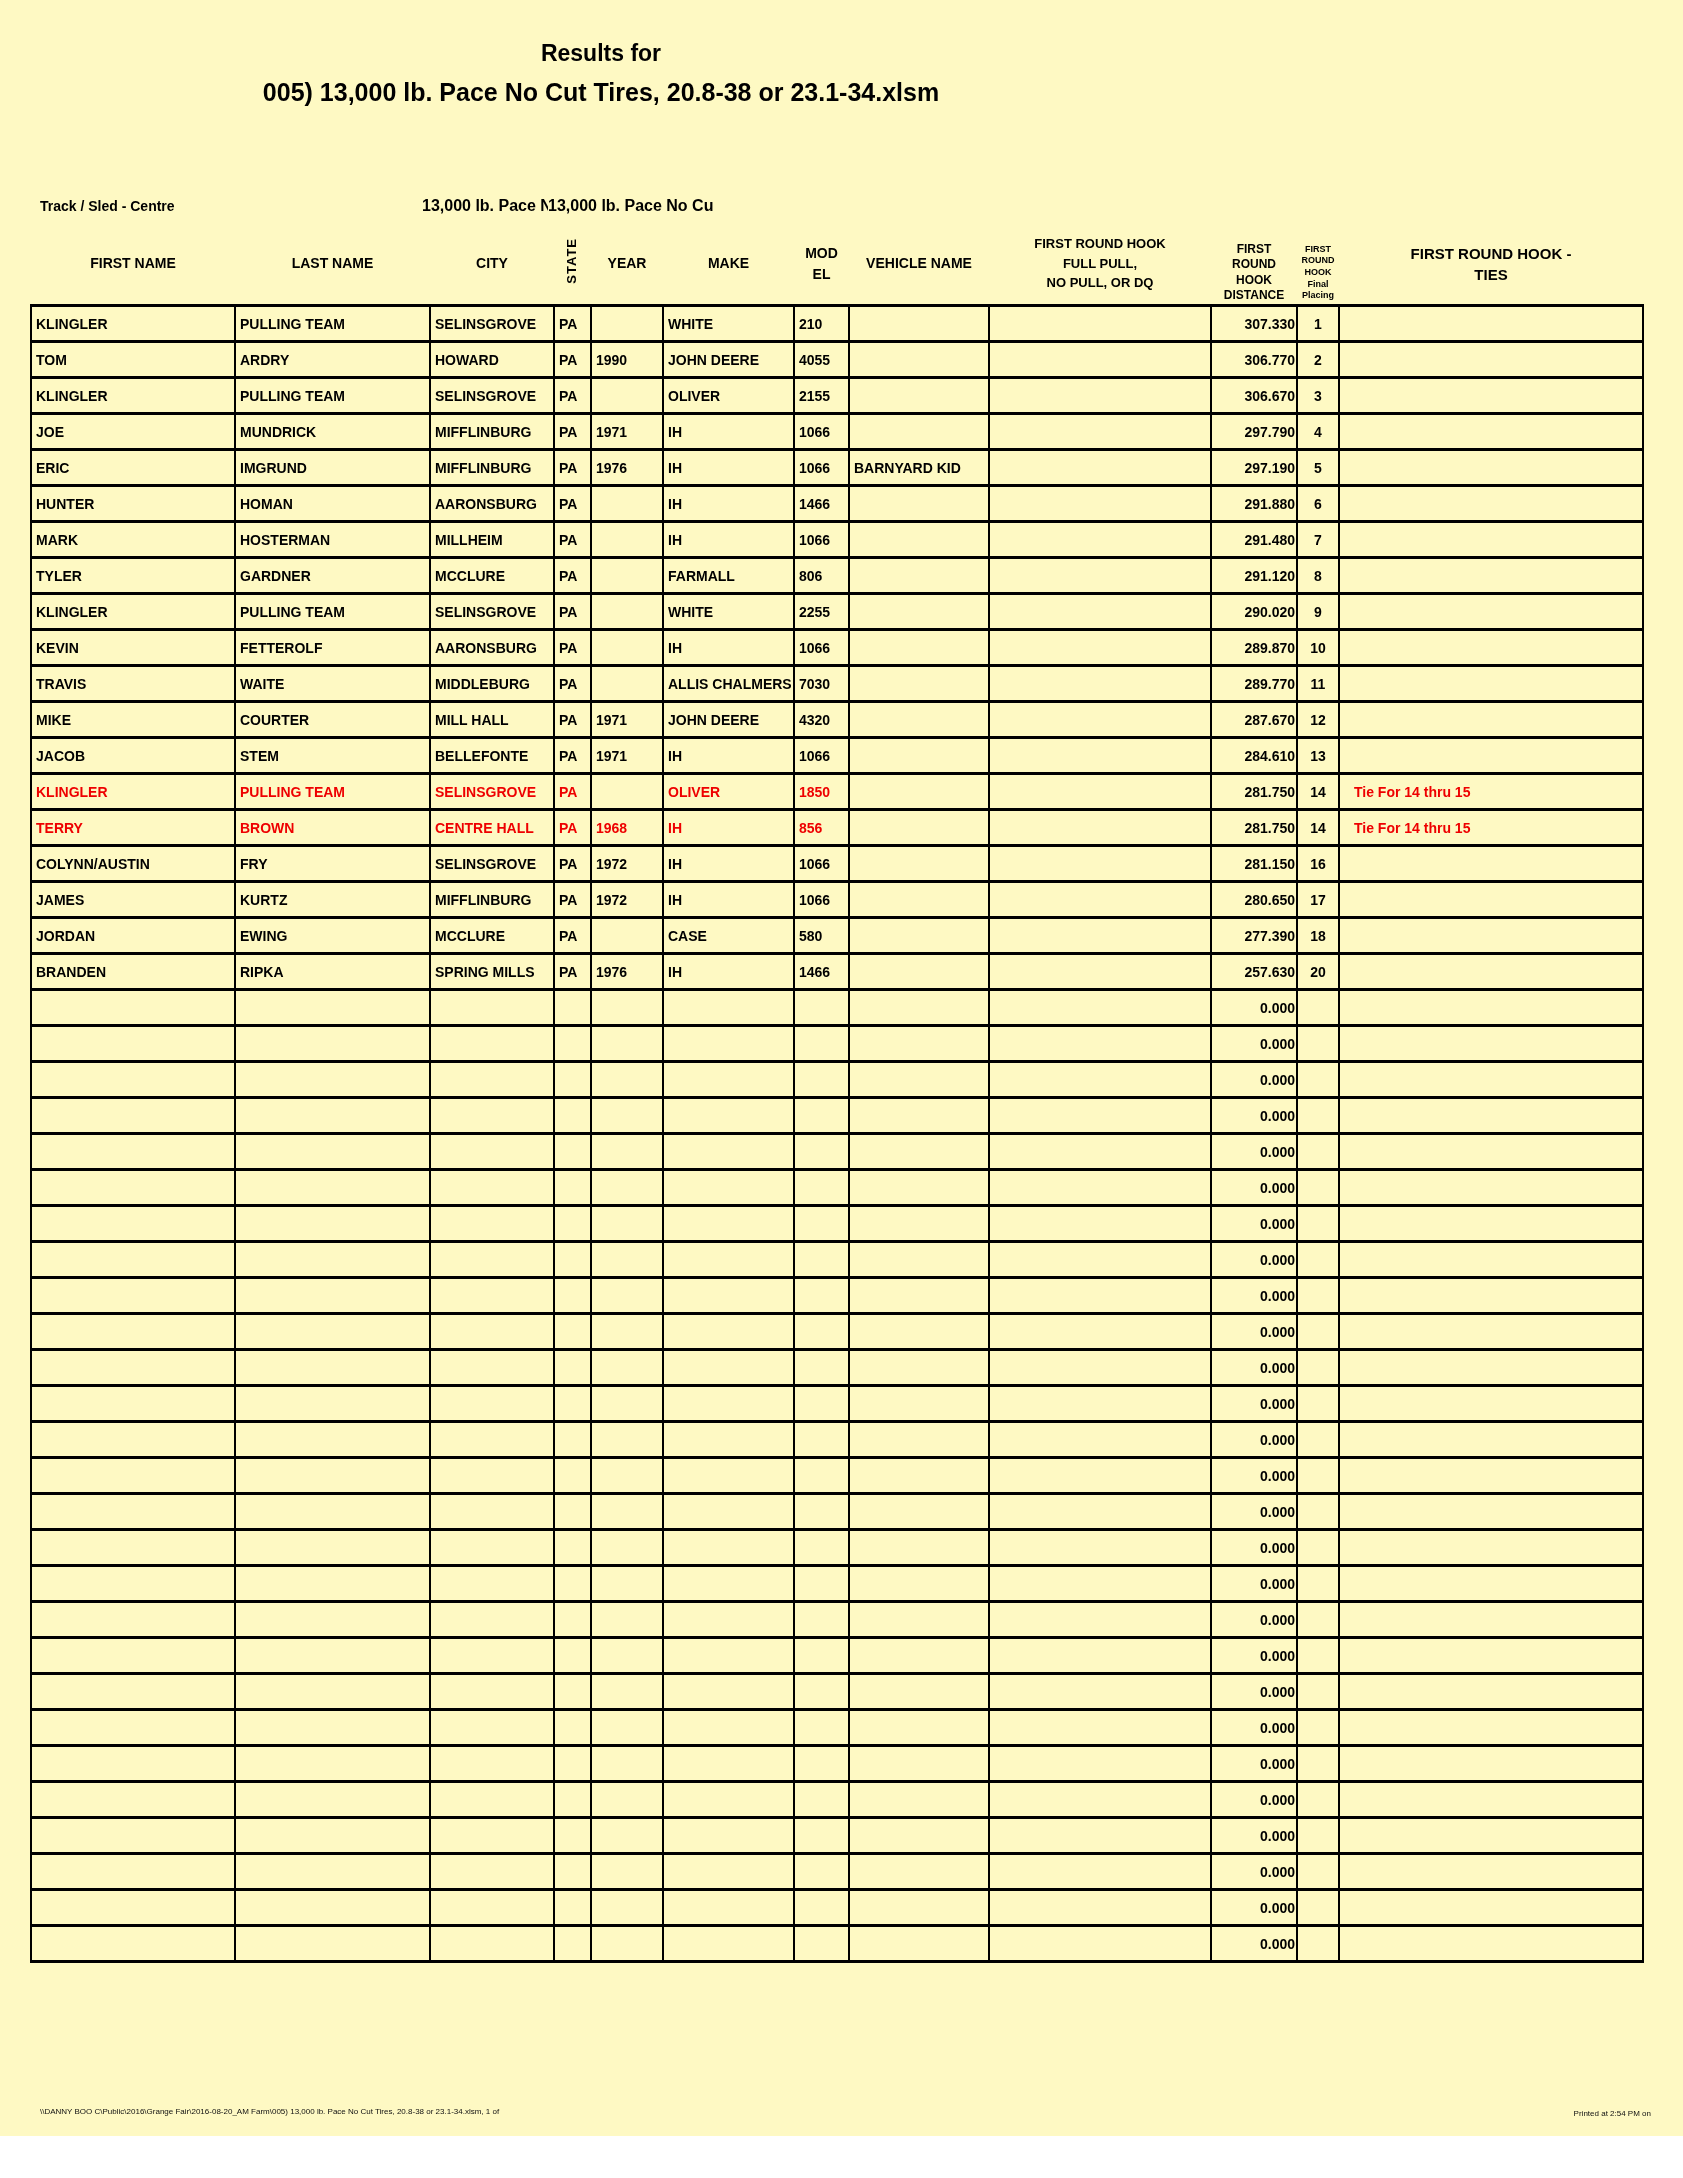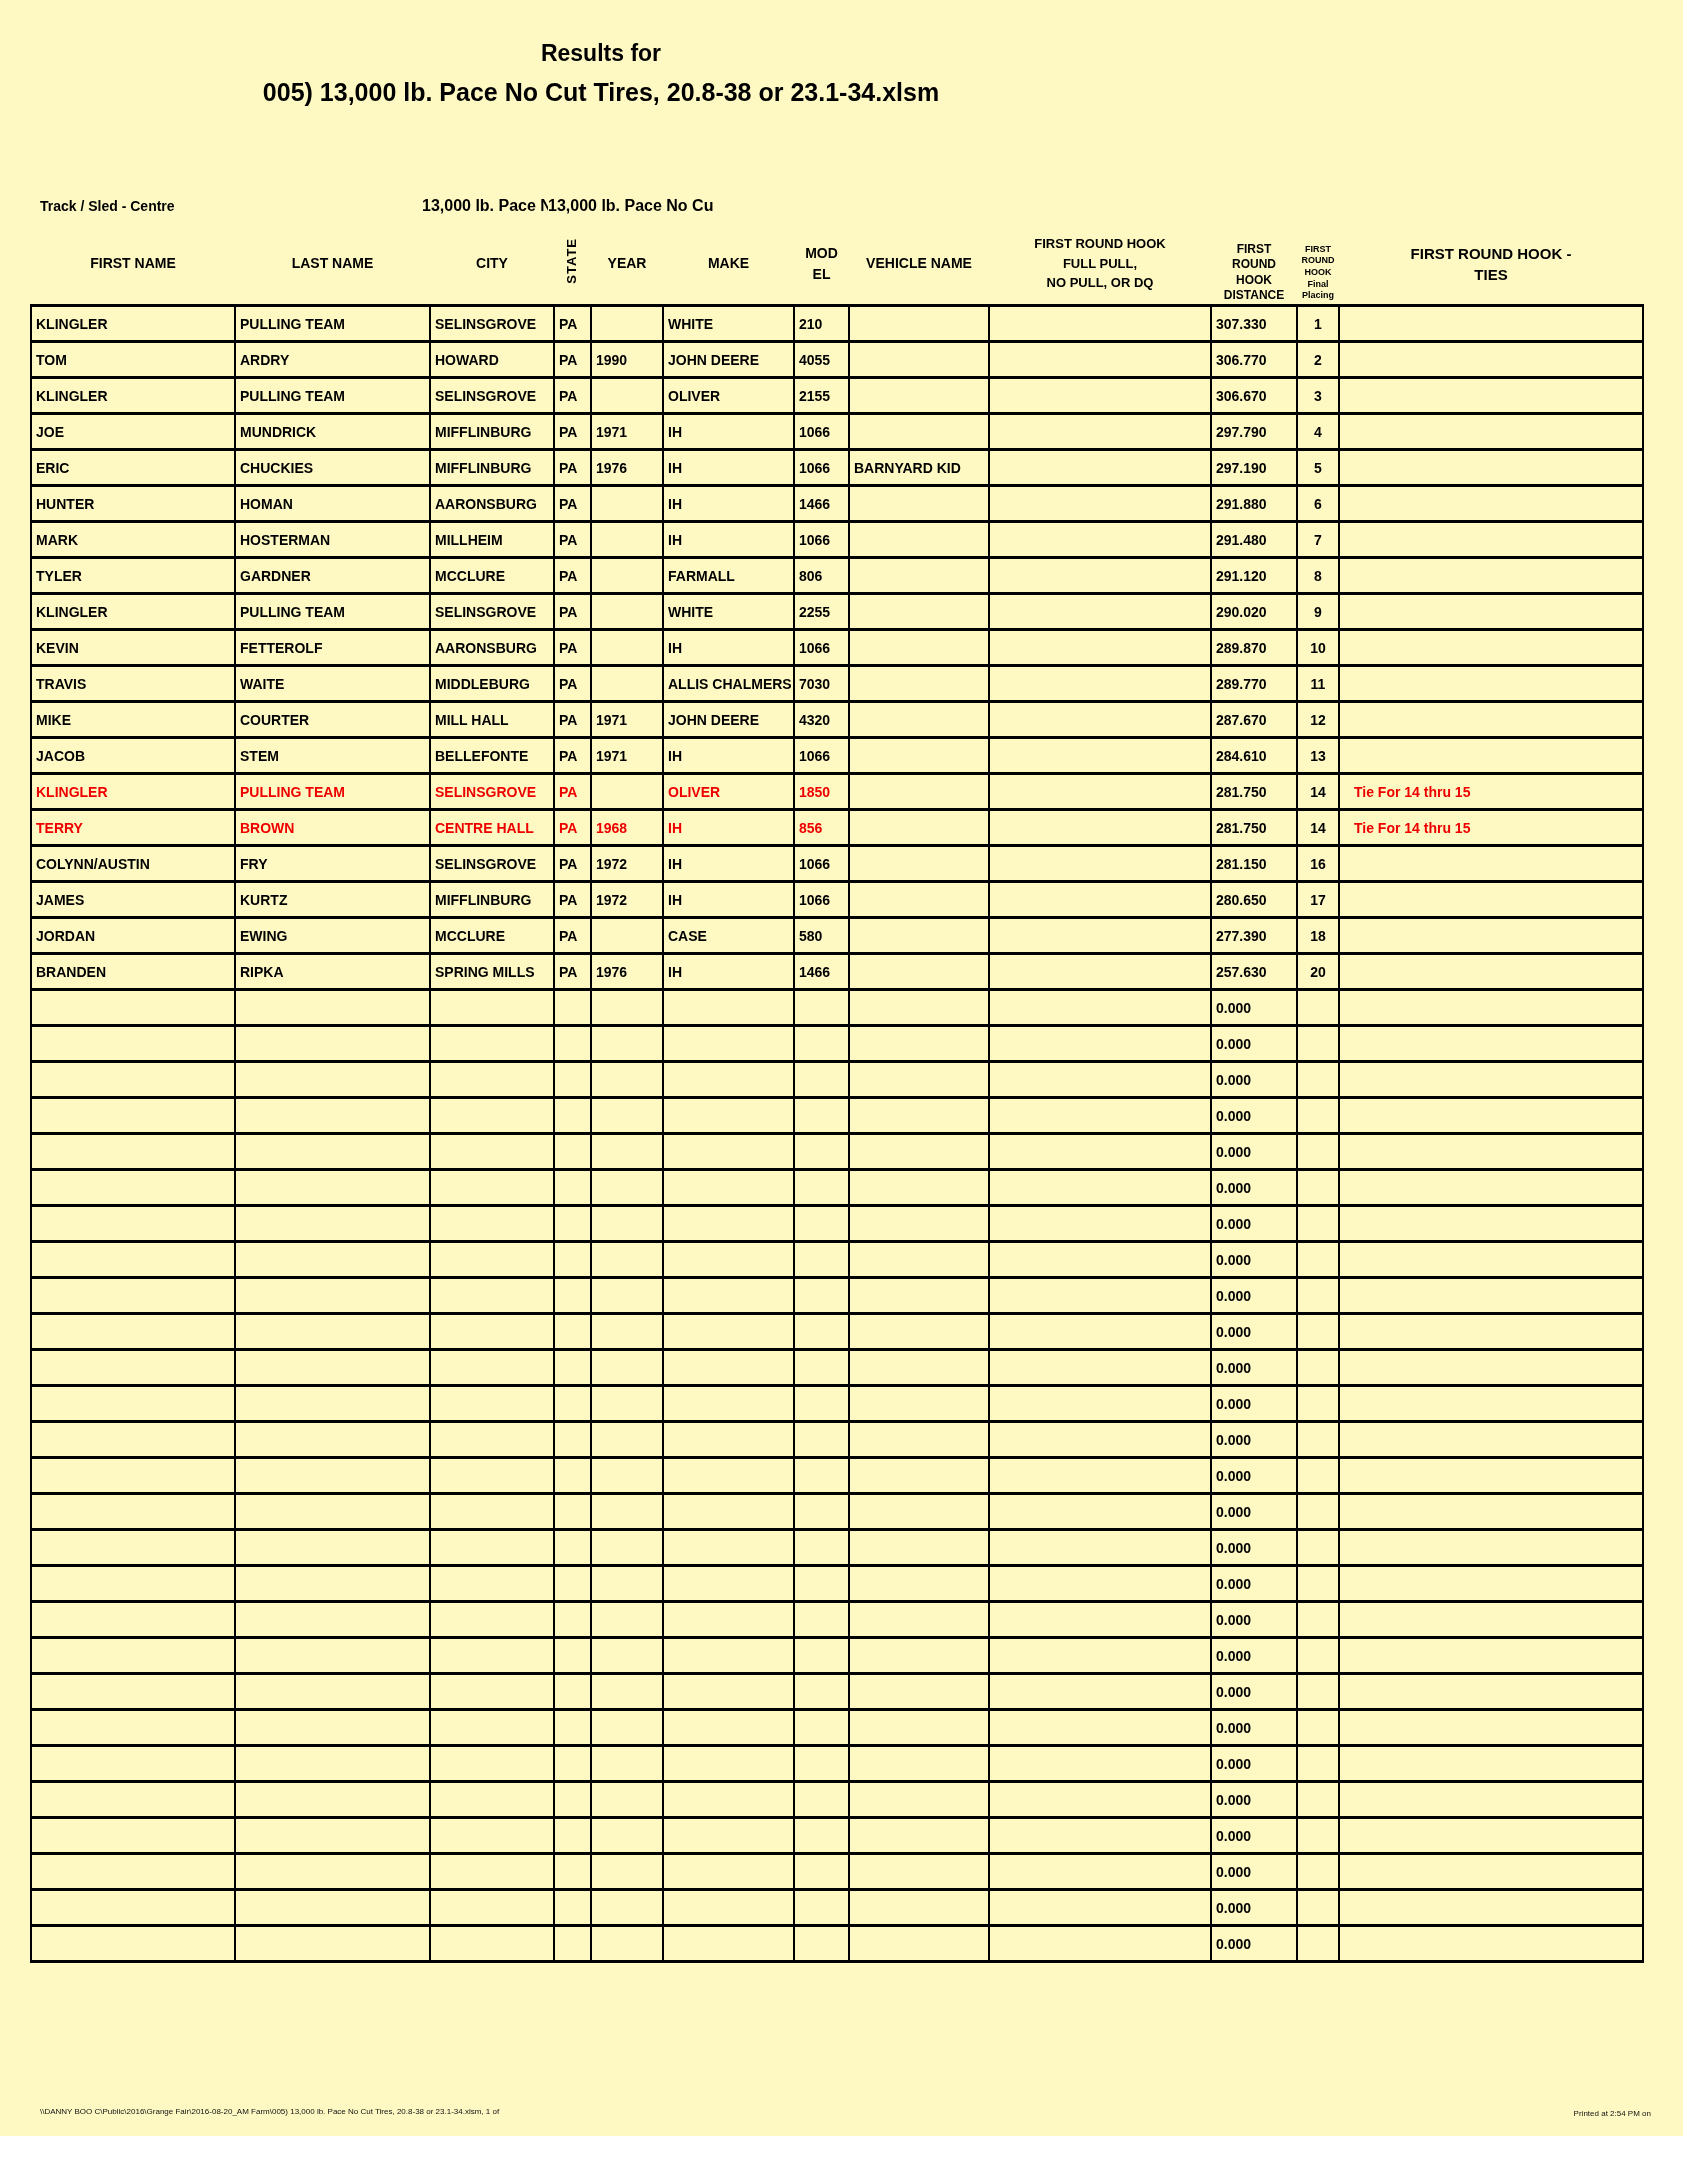--- a/index.html
+++ b/index.html
@@ -28,21 +28,21 @@
   th.h-fullpull{font-size:13px;line-height:1.5;}
   th.h-dist{font-size:12px;line-height:1.3;vertical-align:bottom;padding-bottom:0;}
   th.h-place{font-size:9px;line-height:1.3;vertical-align:bottom;padding-bottom:2px;font-weight:bold;}
   th.h-ties{font-size:15px;line-height:1.4;}
   .vert{display:inline-block;writing-mode:vertical-rl;transform:rotate(180deg);font-size:13px;letter-spacing:1px;}
   tbody td{
     border:2px solid #000;border-top-width:3px;border-bottom-width:3px;
     height:33px;font-size:14px;font-weight:bold;padding:0 4px;
     white-space:nowrap;overflow:visible;vertical-align:middle;
   }
-  td.c-dist{padding-right:7px;}
+  td.c-dist{text-align:right;padding-right:1px;}
   td.c-place{text-align:center;padding:0;}
   td.c-ties{color:var(--red,#ee0000);padding-left:14px;}
   tr.red-row td.c-text{color:var(--red,#ee0000);}
   
   .footer-left{position:absolute;left:40px;top:2107px;font-size:8px;color:#111;white-space:nowrap;}
   .footer-right{position:absolute;right:32px;top:2109px;font-size:8px;color:#111;white-space:nowrap;text-align:right;}
 </style>
 </head>
 <body>
 
@@ -150,21 +150,21 @@
           <td class="c-text">IH</td>
           <td class="c-text">1066</td>
           <td class="c-text"></td>
           <td class="c-text"></td>
           <td class="c-dist">297.790</td>
           <td class="c-place">4</td>
           <td class="c-ties"></td>
         </tr>
         <tr>
           <td class="c-text">ERIC</td>
-          <td class="c-text">CHUCKIES</td>
+          <td class="c-text">IMGRUND</td>
           <td class="c-text">MIFFLINBURG</td>
           <td class="c-text">PA</td>
           <td class="c-text">1976</td>
           <td class="c-text">IH</td>
           <td class="c-text">1066</td>
           <td class="c-text">BARNYARD KID</td>
           <td class="c-text"></td>
           <td class="c-dist">297.190</td>
           <td class="c-place">5</td>
           <td class="c-ties"></td>

